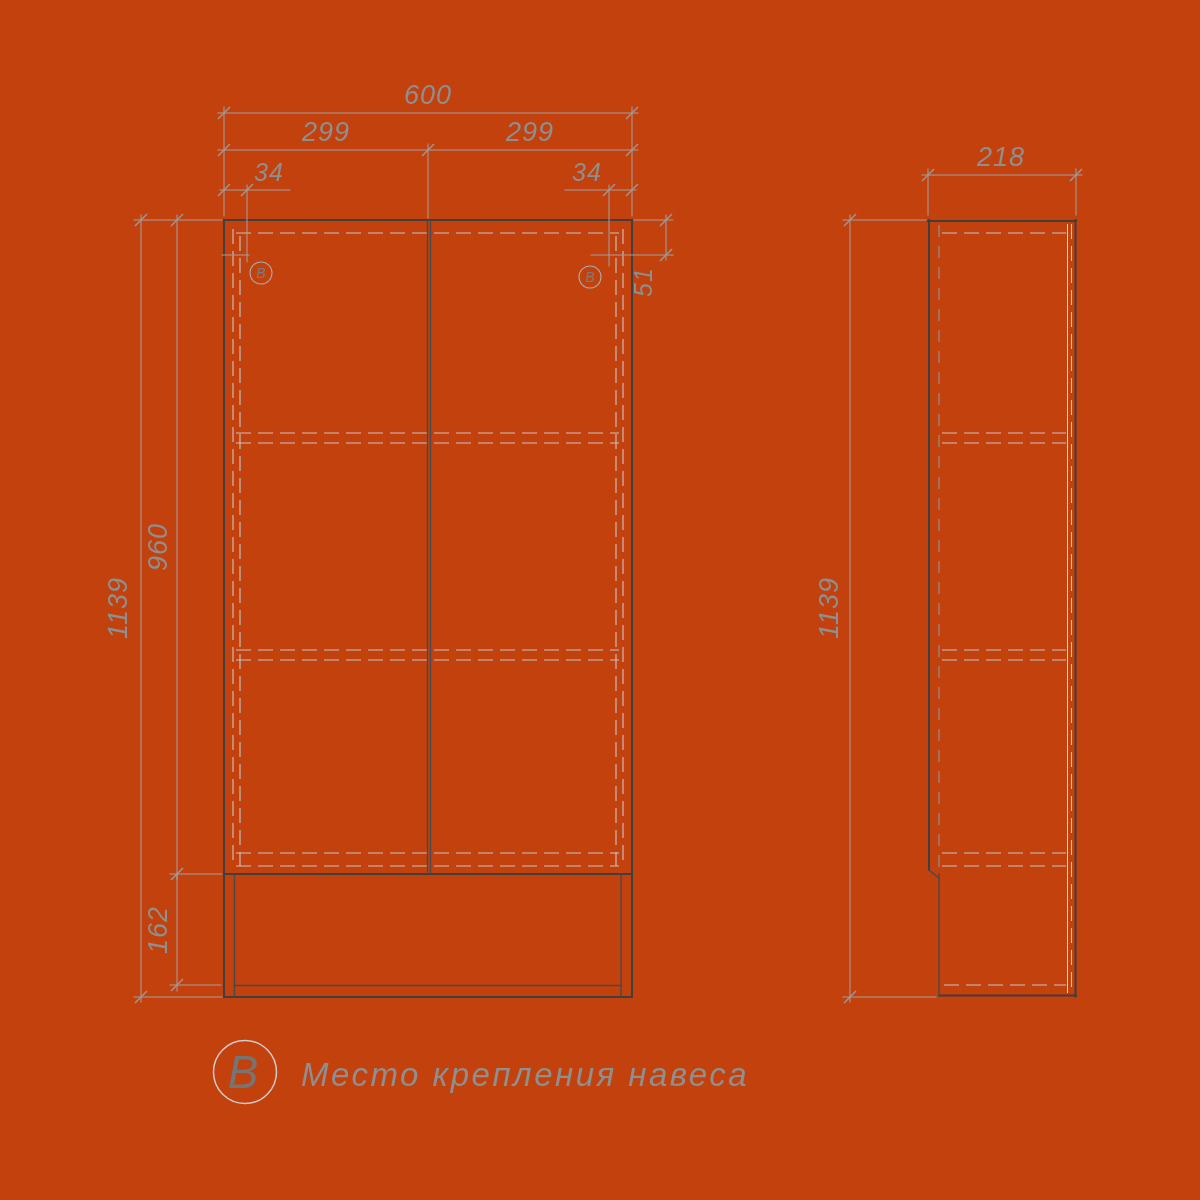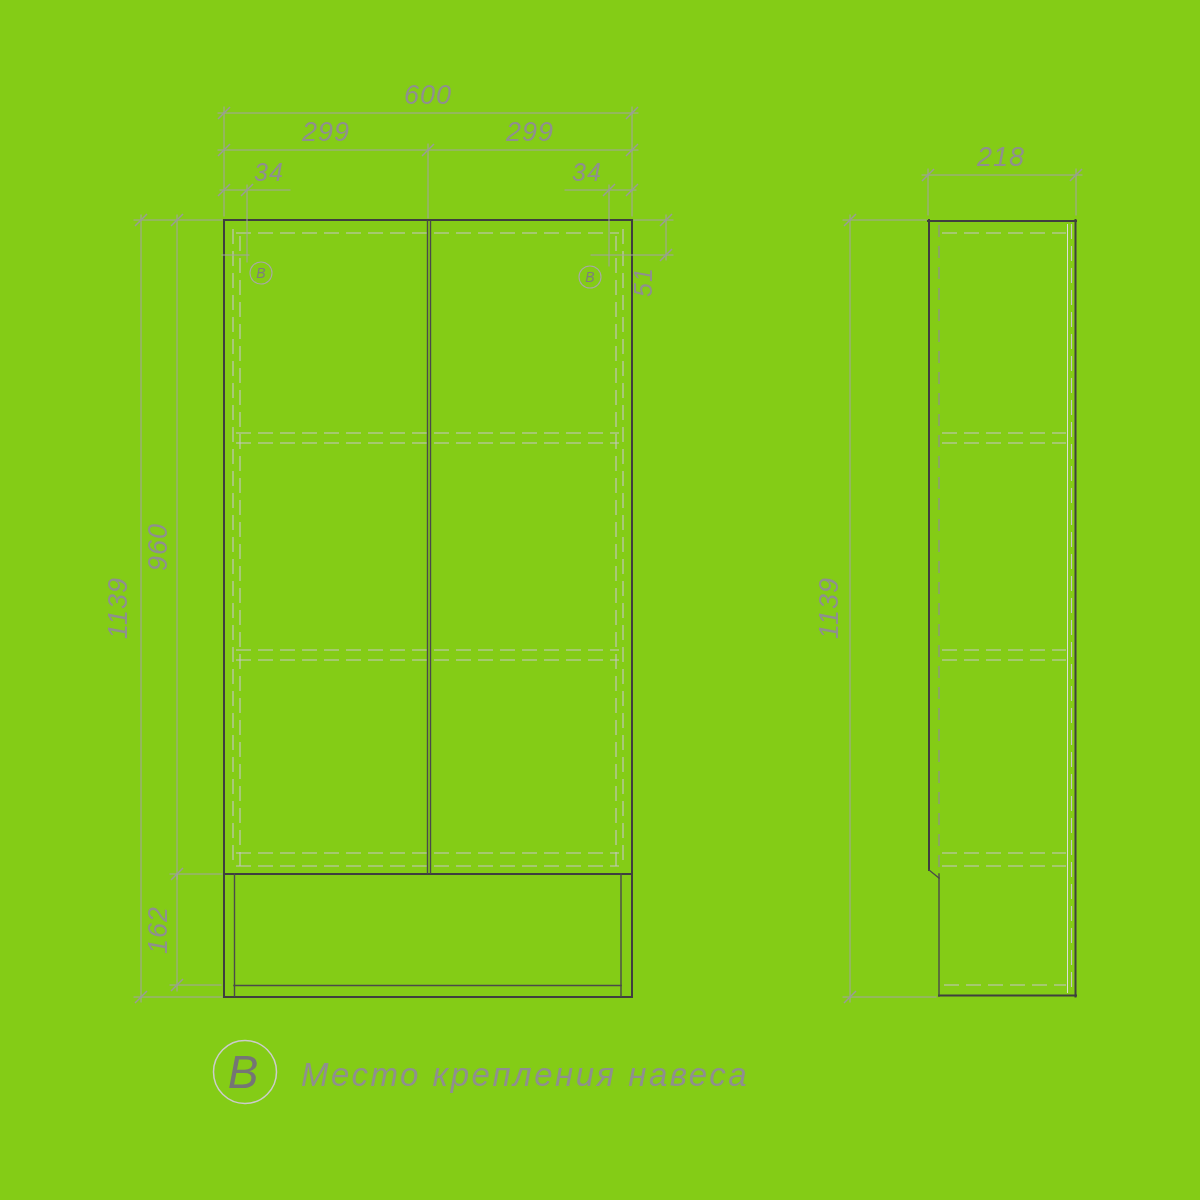--- a/index.html
+++ b/index.html
@@ -8,21 +8,21 @@
     background: #ffffff;
     width: 1200px;
     height: 1200px;
     overflow: hidden;
     font-family: "Liberation Sans", sans-serif;
   }
   .stage {
     position: relative;
     width: 1200px;
     height: 1200px;
-    background: #84cc16;
+    background: #c2410c;
   }
   svg { display: block; }
   
   .outline   { stroke: #3f3f3f; stroke-width: 2;   fill: none; stroke-linecap: square; }
   .solid-med { stroke: #4a4a4a; stroke-width: 1.4; fill: none; stroke-linecap: square; }
   .hidden-ln { stroke: #c6c6c6; stroke-width: 1.1; fill: none; stroke-dasharray: 15 7; }
   .hidden-dk { stroke: #8f8f8f; stroke-width: 1.2; fill: none; stroke-dasharray: 12 9; }
   .inner-lt  { stroke: #dcdcdc; stroke-width: 1;   fill: none; }
   .dim       { stroke: #a3a3a3; stroke-width: 1;   fill: none; stroke-linecap: square; }
   .tick      { stroke: #9a9a9a; stroke-width: 1.4; fill: none; }

